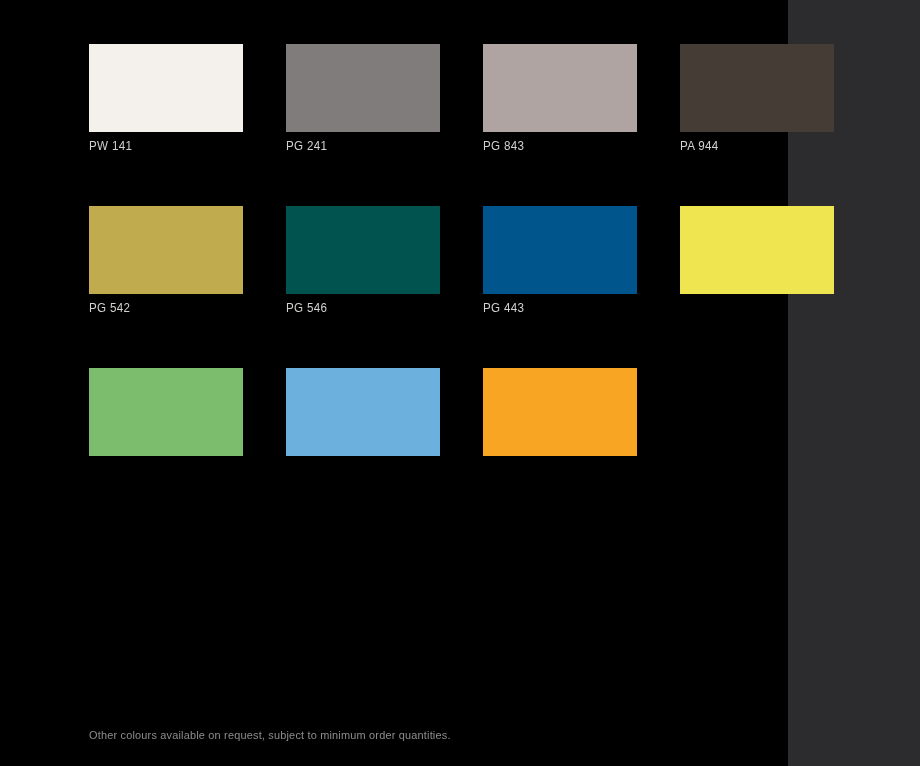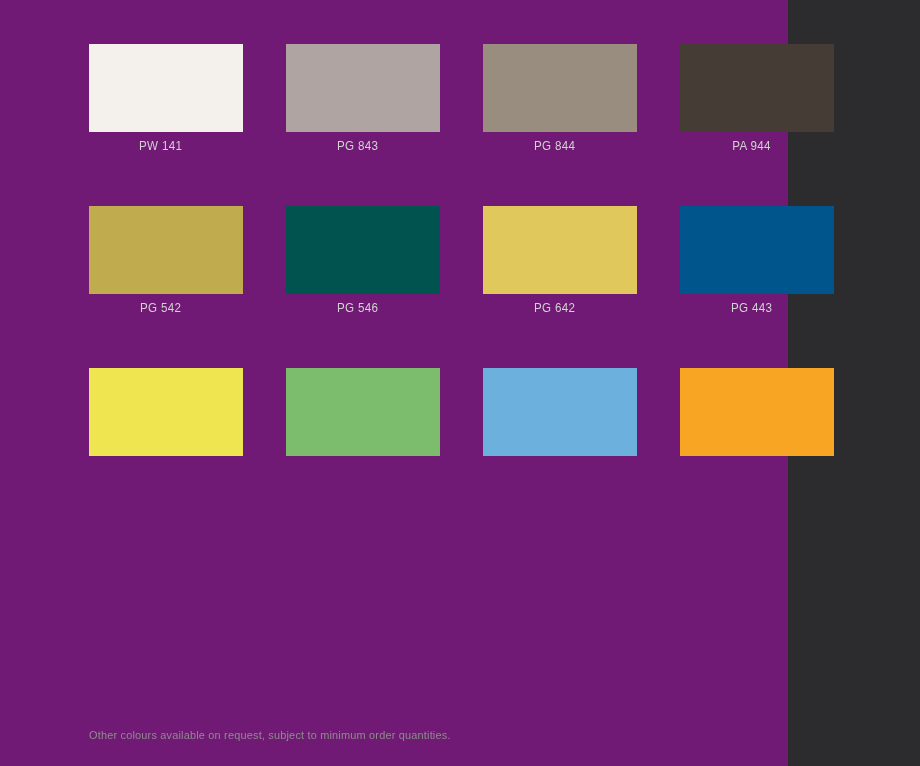--- a/index.html
+++ b/index.html
@@ -12,22 +12,21 @@
   body {
     background: #2c2c2e;
     font-family: "Liberation Sans", sans-serif;
     overflow: hidden;
   }
 
   #palette-page {
     position: relative;
     width: 788px;
     height: 766px;
-    background: #701a75;
-    text-align: center;
+    background: #000000;
   }
 
   #swatch-grid {
     position: absolute;
     left: 89px;
     top: 44px;
     width: 743px;
     display: grid;
     grid-template-columns: repeat(4, 154px);
     column-gap: 43px;
@@ -75,42 +74,38 @@
 <body>
 
 <div id="palette-page">
 
   <div id="swatch-grid">
       <div class="swatch-cell">
         <span class="swatch-chip" style="background: rgb(244, 241, 236);"></span>
         <span class="swatch-label">PW 141</span>
       </div>
       <div class="swatch-cell">
+        <span class="swatch-chip" style="background: rgb(128, 124, 124);"></span>
+        <span class="swatch-label">PG 241</span>
+      </div>
+      <div class="swatch-cell">
         <span class="swatch-chip" style="background: rgb(176, 164, 163);"></span>
         <span class="swatch-label">PG 843</span>
-      </div>
-      <div class="swatch-cell">
-        <span class="swatch-chip" style="background: rgb(153, 141, 128);"></span>
-        <span class="swatch-label">PG 844</span>
       </div>
       <div class="swatch-cell">
         <span class="swatch-chip" style="background: rgb(69, 60, 53);"></span>
         <span class="swatch-label">PA 944</span>
       </div>
       <div class="swatch-cell">
         <span class="swatch-chip" style="background: rgb(192, 171, 78);"></span>
         <span class="swatch-label">PG 542</span>
       </div>
       <div class="swatch-cell">
         <span class="swatch-chip" style="background: rgb(0, 83, 79);"></span>
         <span class="swatch-label">PG 546</span>
-      </div>
-      <div class="swatch-cell">
-        <span class="swatch-chip" style="background: rgb(224, 200, 92);"></span>
-        <span class="swatch-label">PG 642</span>
       </div>
       <div class="swatch-cell">
         <span class="swatch-chip" style="background: rgb(0, 85, 140);"></span>
         <span class="swatch-label">PG 443</span>
       </div>
       <div class="swatch-cell">
         <span class="swatch-chip" style="background: rgb(239, 229, 81);"></span>
       </div>
       <div class="swatch-cell">
         <span class="swatch-chip" style="background: rgb(124, 189, 109);"></span>

